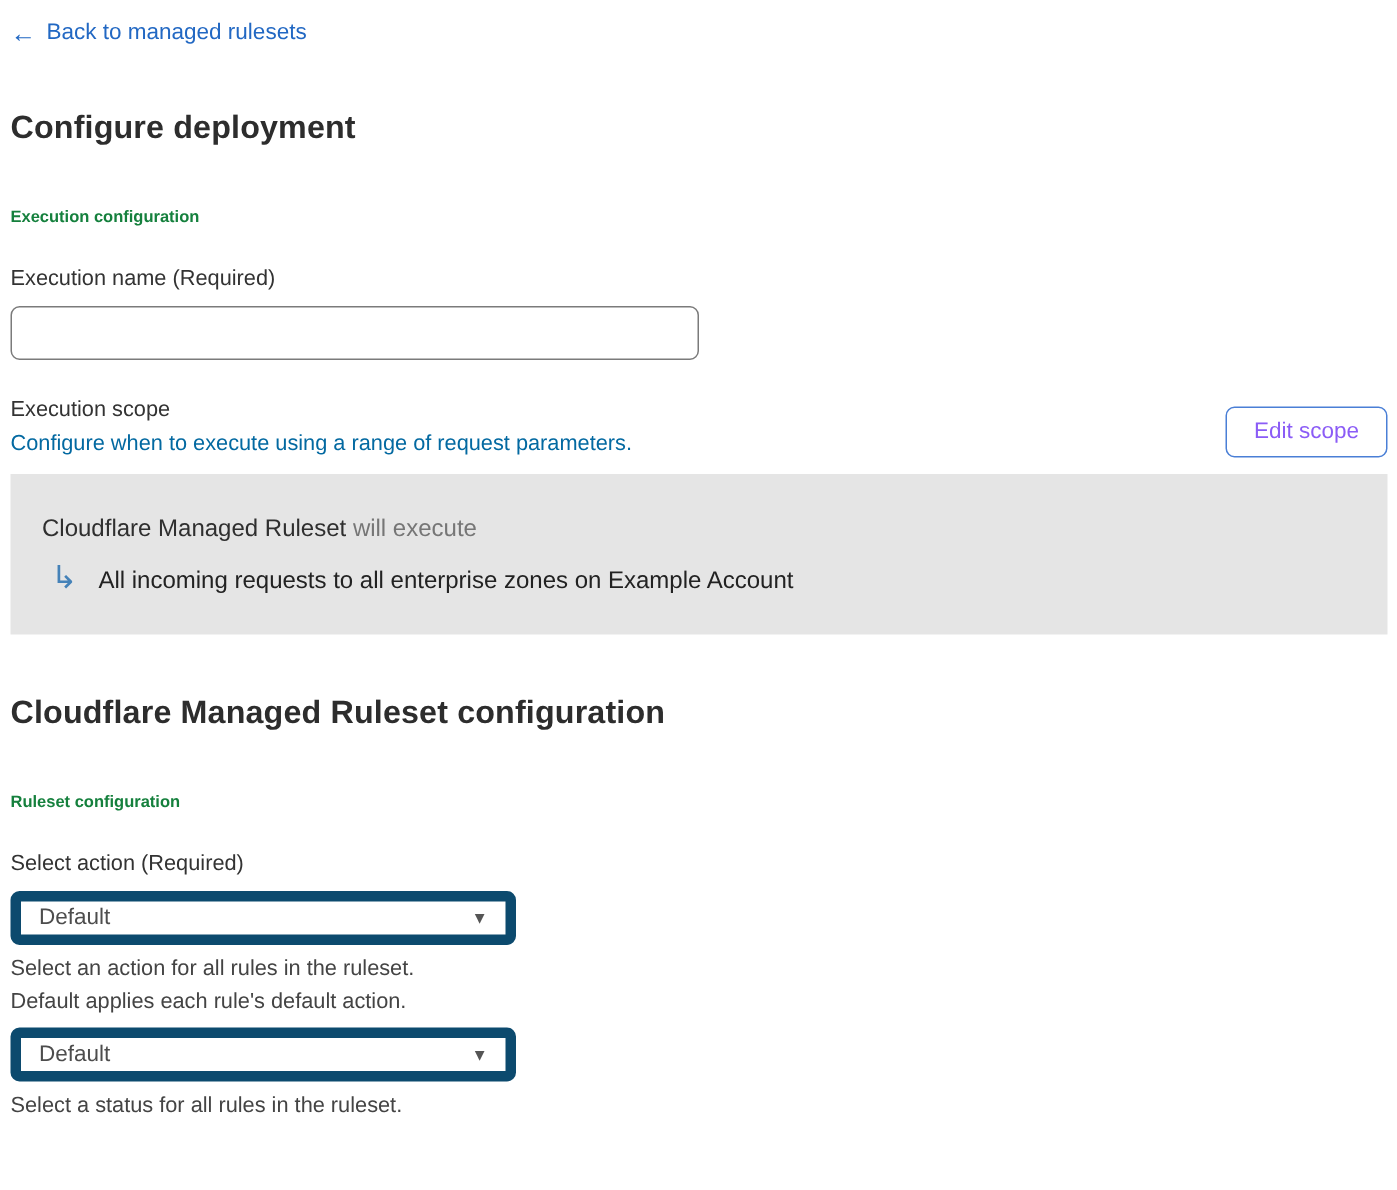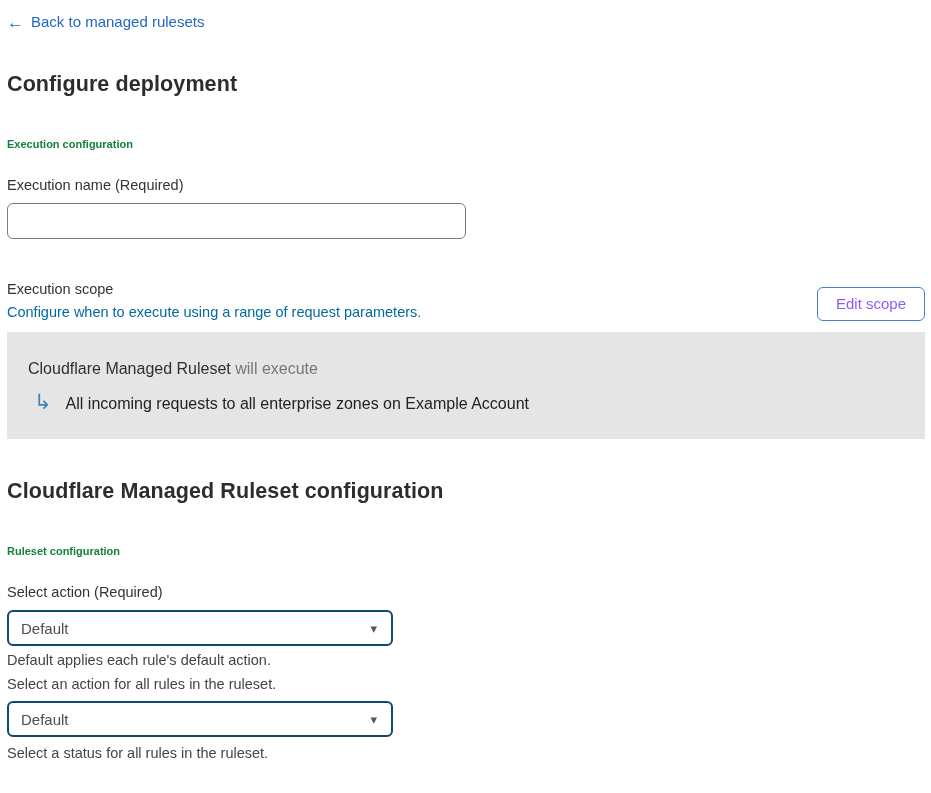--- a/index.html
+++ b/index.html
@@ -70,21 +70,21 @@
     background: #ffffff;
     font-family: "Liberation Sans", sans-serif;
     font-size: 15px;
     color: #333333;
     padding: 0 10px;
     outline: none;
   }
 
   
   .scope-row {
-    margin-top: 42px;
+    margin-top: 25px;
     display: flex;
     justify-content: space-between;
     align-items: center;
   }
   .scope-text .scope-label {
     font-size: 14.5px;
     color: #333333;
     line-height: 17px;
   }
   .scope-text .scope-desc {
@@ -137,23 +137,23 @@
   }
   .summary-line2 .scope-value {
     font-size: 16px;
     color: #222222;
     line-height: 21px;
   }
 
   
   .select-box {
     margin-top: 9px;
-    width: 386px;
+    width: 337px;
     height: 36px;
-    border: 2px solid #0c4a6e;
+    border: 7px solid #0c4a6e;
     border-radius: 6px;
     background: #ffffff;
     display: flex;
     align-items: center;
     justify-content: space-between;
     padding: 0 14px 0 12px;
     cursor: pointer;
   }
   .select-box .select-value {
     font-size: 15px;
@@ -219,22 +219,22 @@
   
   <h1 class="page-title">Cloudflare Managed Ruleset configuration</h1>
   <h2 class="section-title">Ruleset configuration</h2>
 
   
   <div class="field-label">Select action (Required)</div>
   <div class="select-box">
     <span class="select-value">Default</span>
     <span class="caret">▾</span>
   </div>
+  <div class="help-text help-first">Select an action for all rules in the ruleset.</div>
   <div class="help-text help-next">Default applies each rule's default action.</div>
-  <div class="help-text help-first">Select an action for all rules in the ruleset.</div>
 
   
   <div class="select-box">
     <span class="select-value">Default</span>
     <span class="caret">▾</span>
   </div>
   <div class="help-text help-first">Select a status for all rules in the ruleset.</div>
 
 </div>
 

